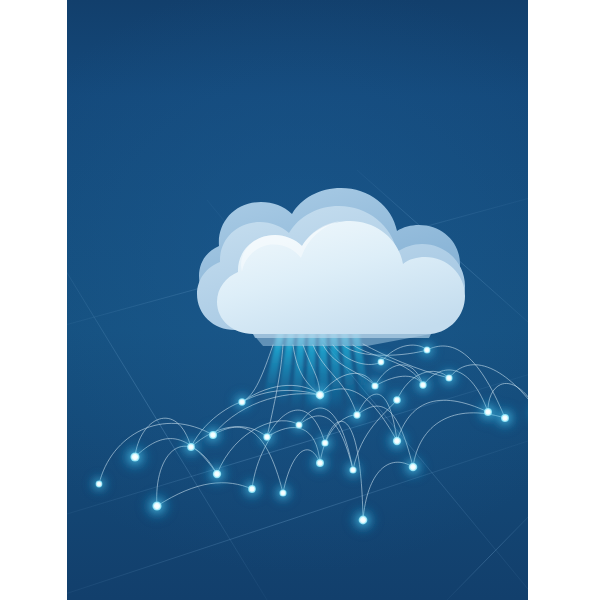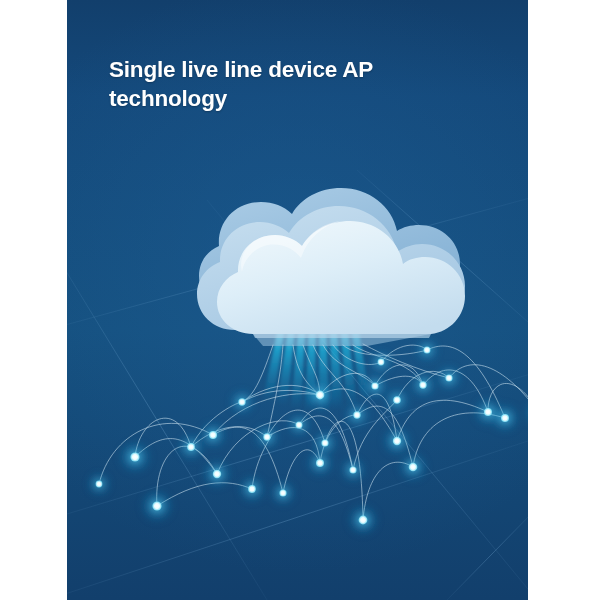--- a/index.html
+++ b/index.html
@@ -353,17 +353,16 @@
         <circle cx="356" cy="385" r="3.7" fill="url(#nodeCore)"></circle>
         <circle cx="360" cy="350" r="3.5" fill="url(#nodeCore)"></circle>
         <circle cx="382" cy="378" r="3.6" fill="url(#nodeCore)"></circle>
         <circle cx="421" cy="412" r="4.0" fill="url(#nodeCore)"></circle>
         <circle cx="438" cy="418" r="4.0" fill="url(#nodeCore)"></circle>
         <circle cx="472" cy="413" r="4.0" fill="url(#nodeCore)"></circle>
       </g>
     </svg>
 
     <div id="text-block">
-      <h1 id="headline">Single live line device AP technology</h1>
     </div>
 
   </section>
 </div>
 
 </body></html>

